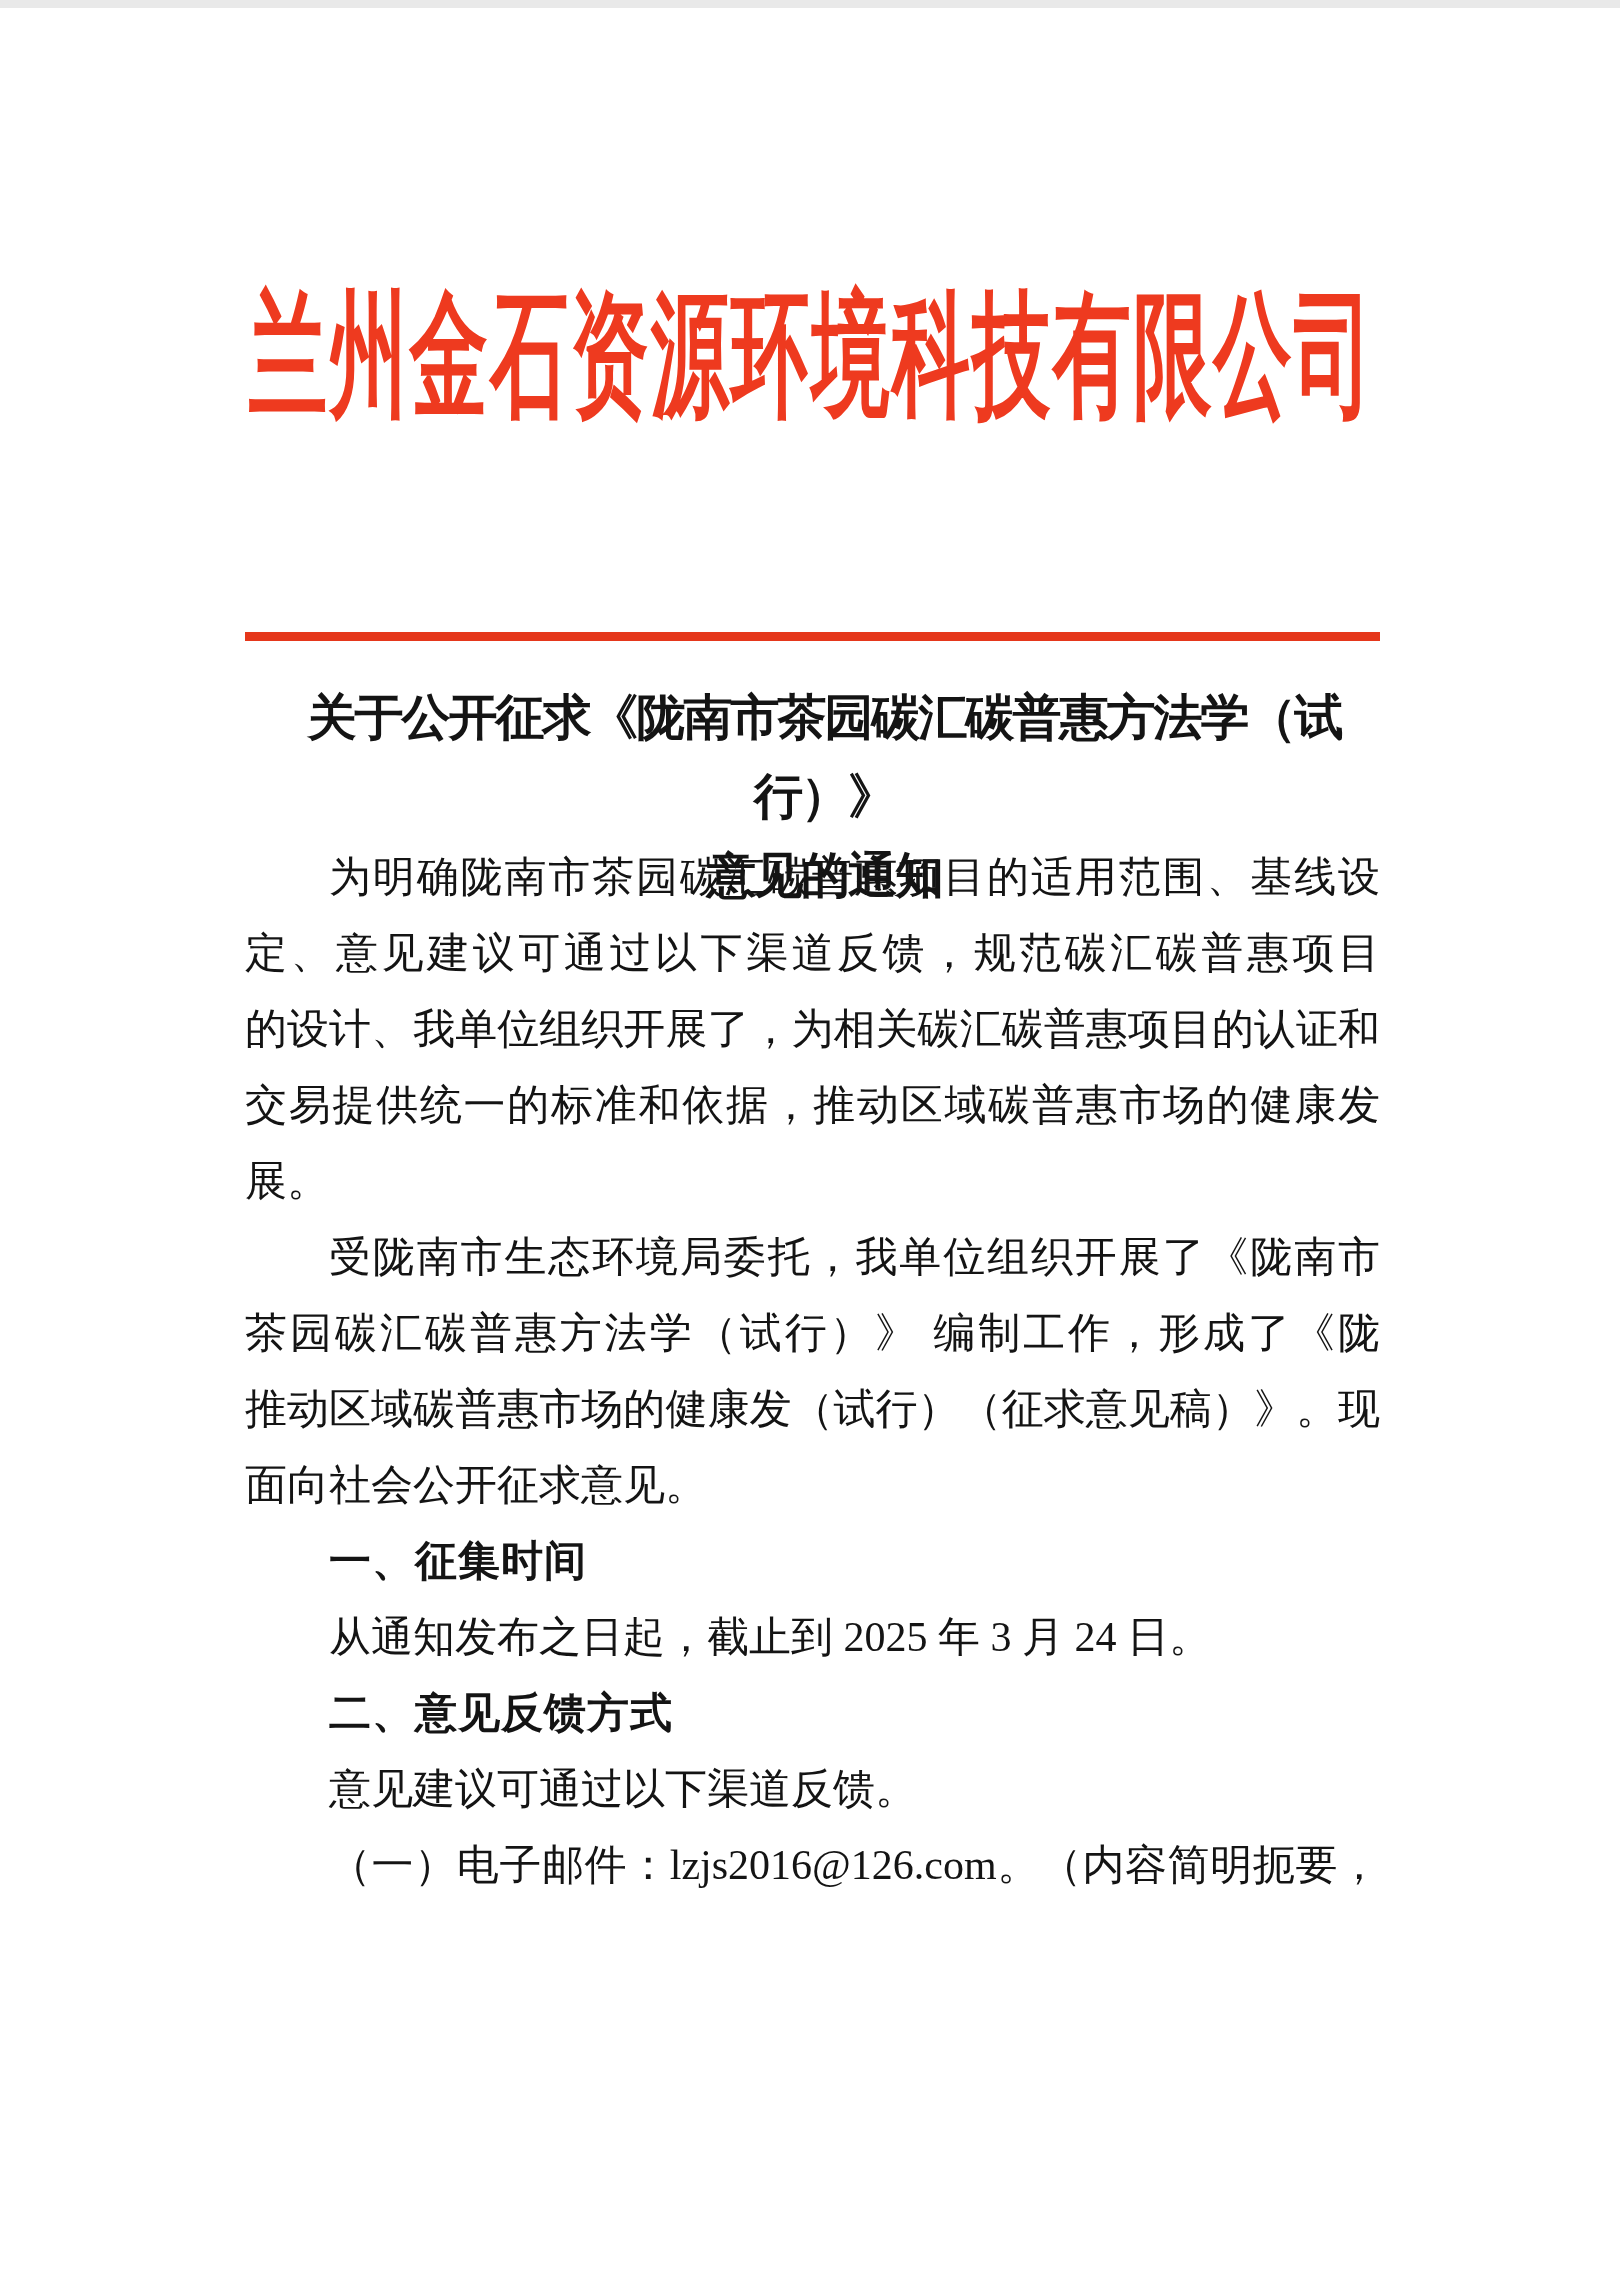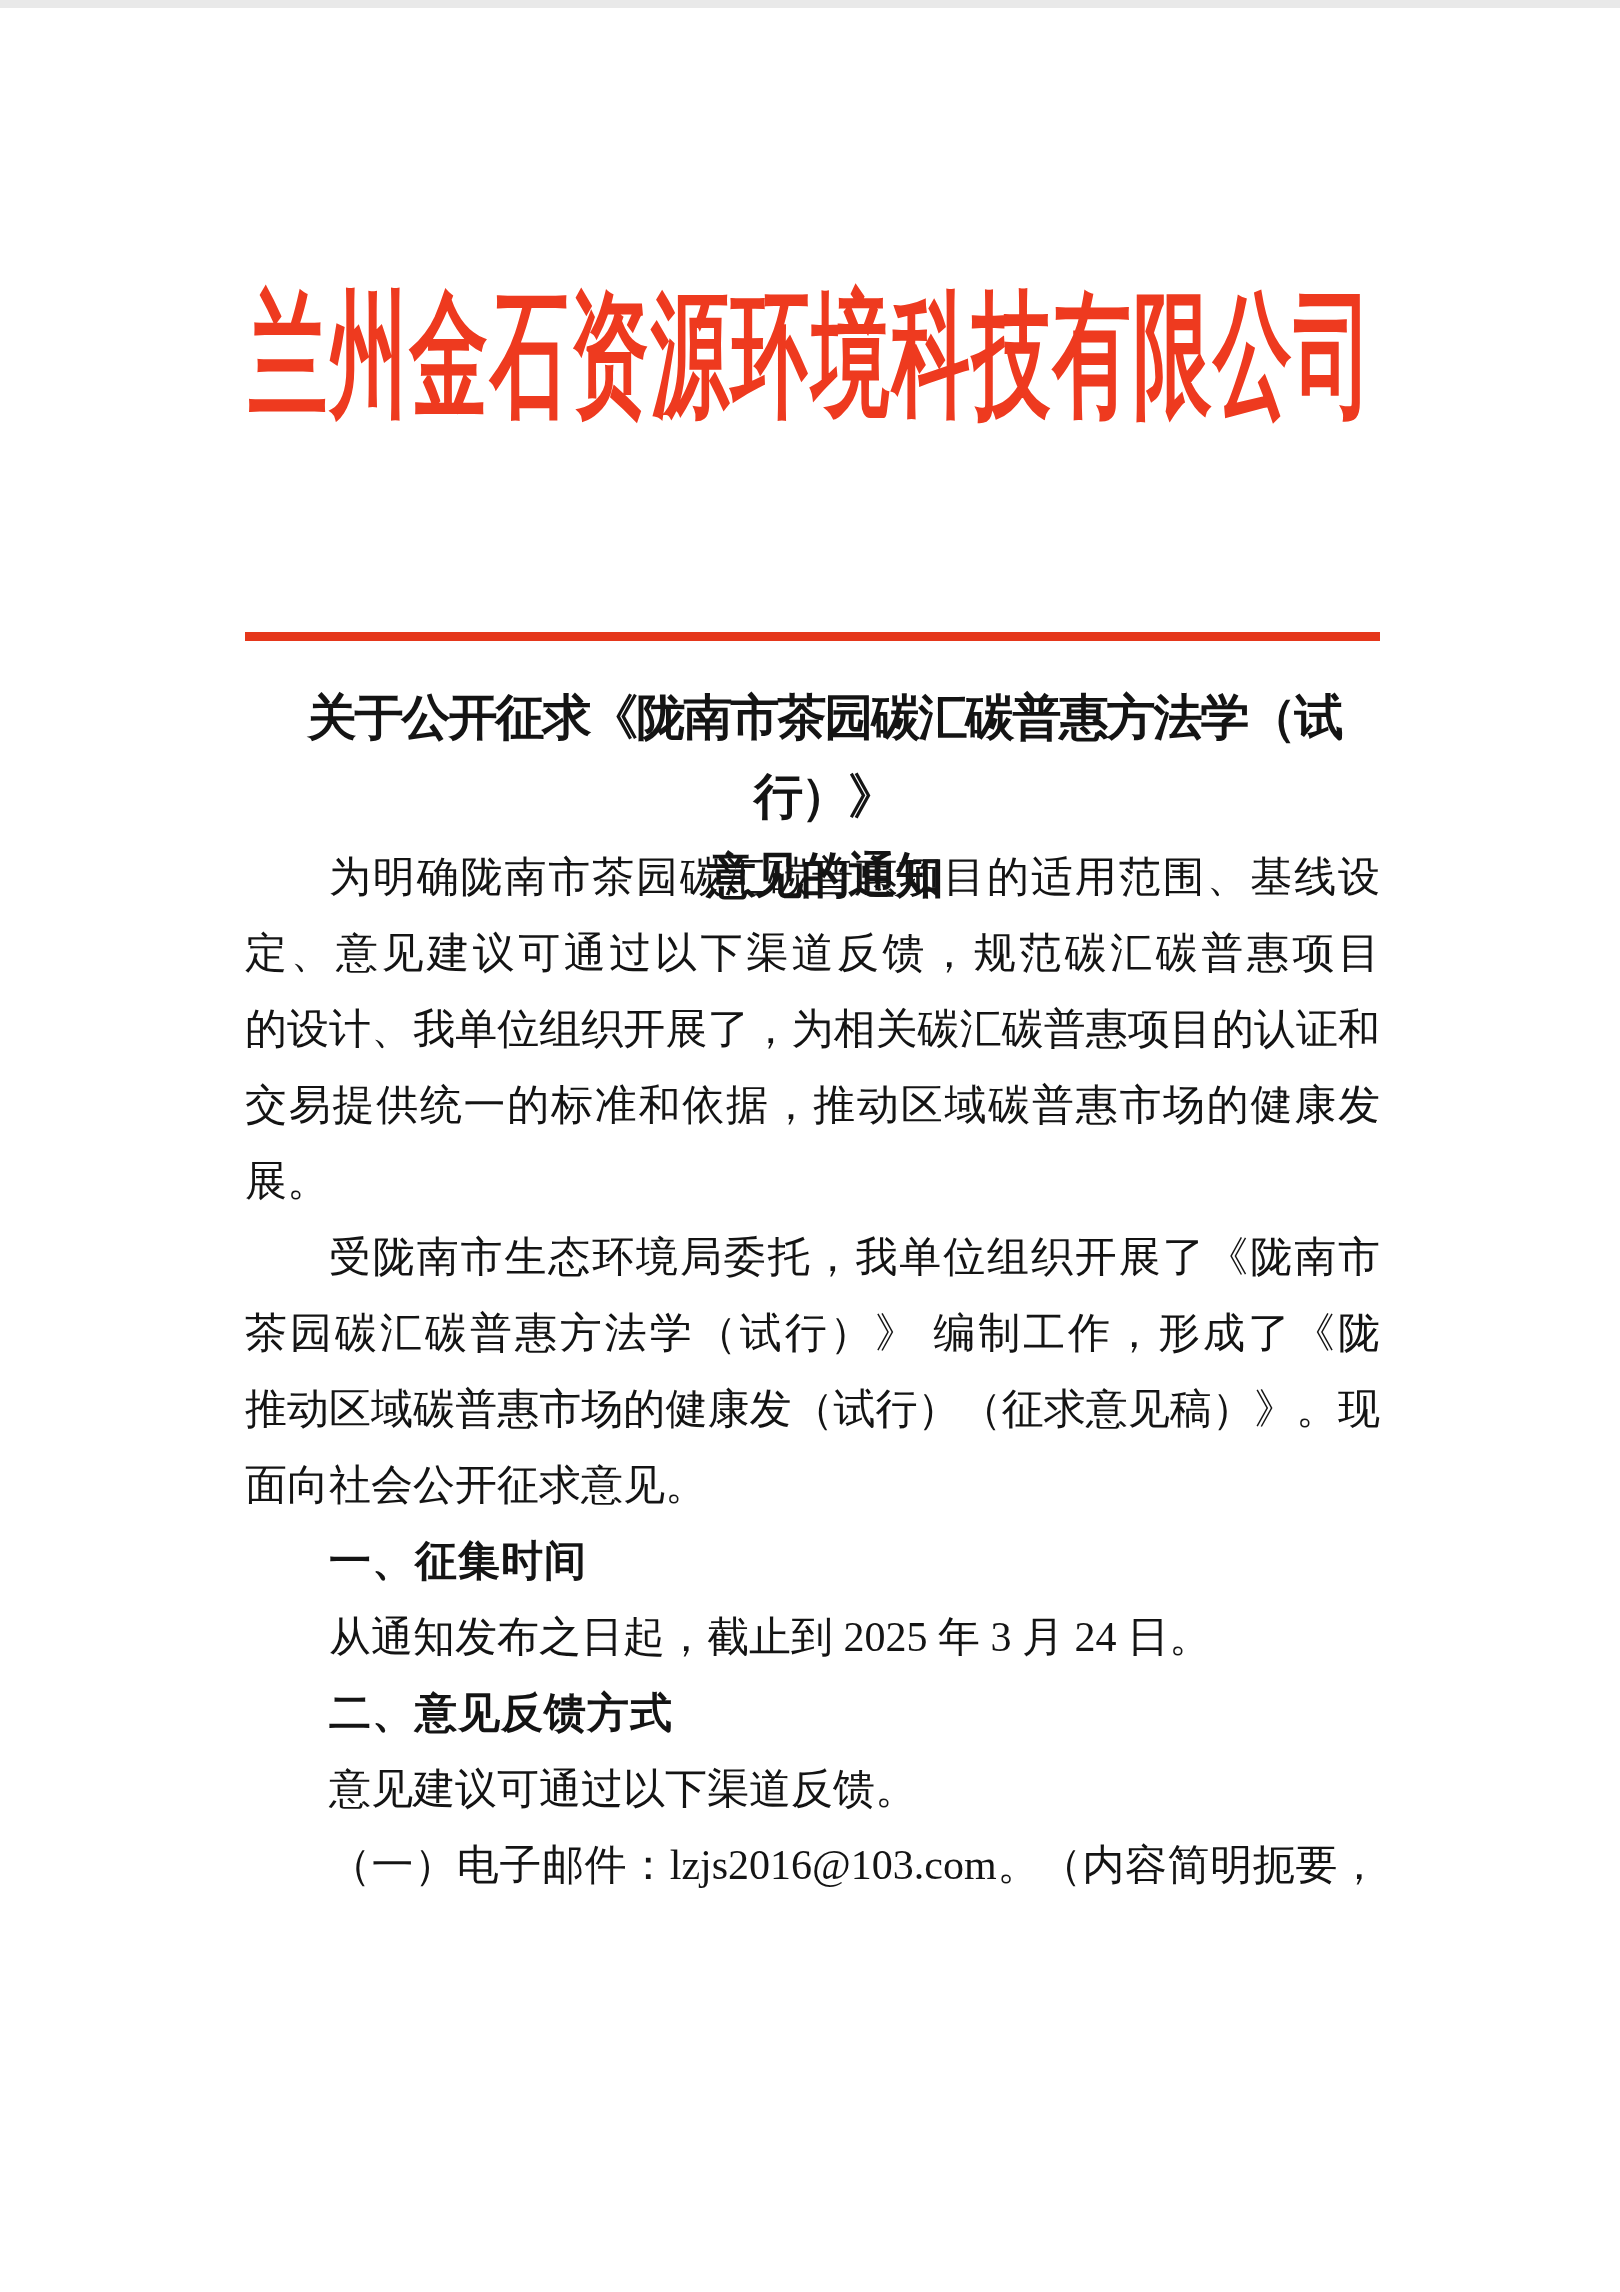--- a/index.html
+++ b/index.html
@@ -69,17 +69,17 @@
     <div class="ln just">交易提供统一的标准和依据，推动区域碳普惠市场的健康发</div>
     <div class="ln">展。</div>
     <div class="ln indent just">受陇南市生态环境局委托，我单位组织开展了《陇南市</div>
     <div class="ln just">茶园碳汇碳普惠方法学（试行）》 编制工作，形成了《陇</div>
     <div class="ln just">推动区域碳普惠市场的健康发（试行）（征求意见稿）》。现</div>
     <div class="ln">面向社会公开征求意见。</div>
     <div class="ln indent head">一、征集时间</div>
     <div class="ln indent">从通知发布之日起，截止到 2025 年 3 月 24 日。</div>
     <div class="ln indent head">二、意见反馈方式</div>
     <div class="ln indent">意见建议可通过以下渠道反馈。</div>
-    <div class="ln indent just">（一）电子邮件：lzjs2016@103.com。（内容简明扼要，</div>
+    <div class="ln indent just">（一）电子邮件：lzjs2016@126.com。（内容简明扼要，</div>
   </div>
 
 </div>
 
 
 </body></html>

